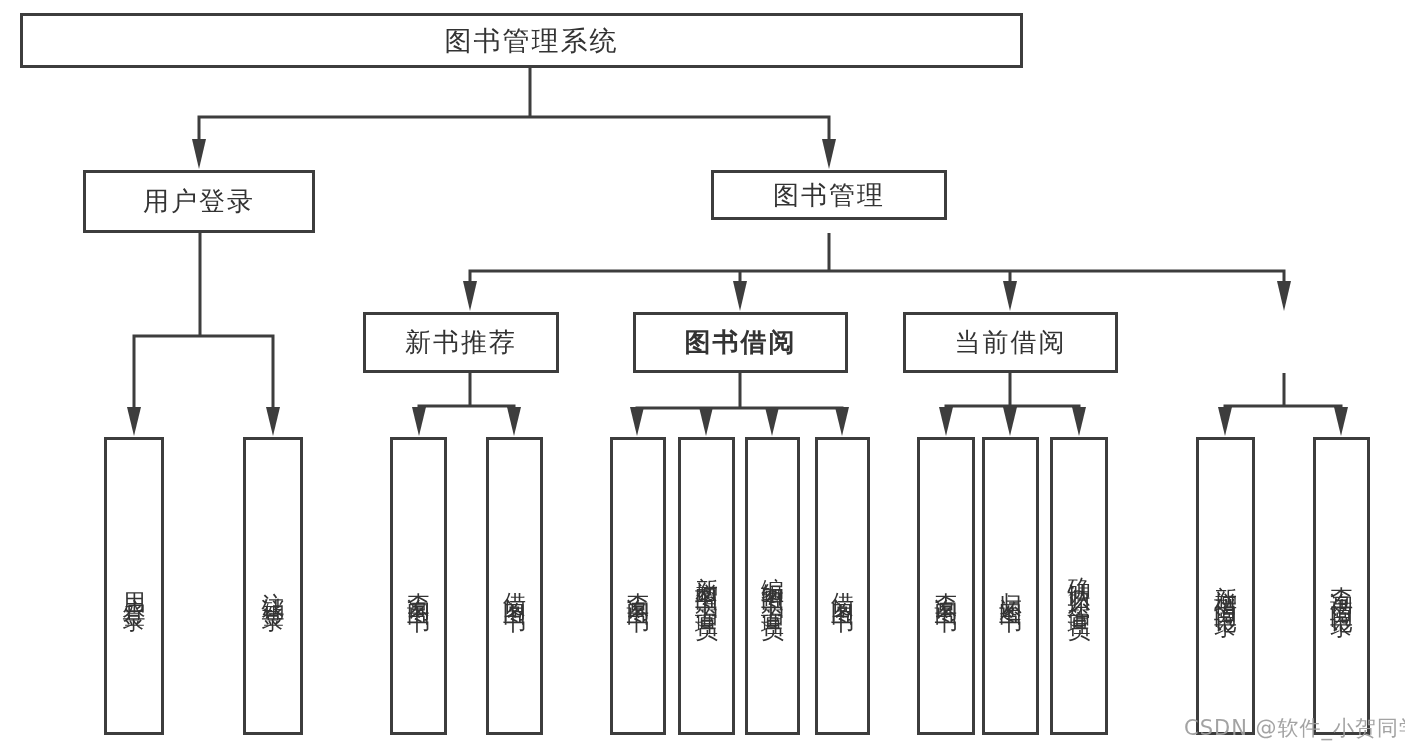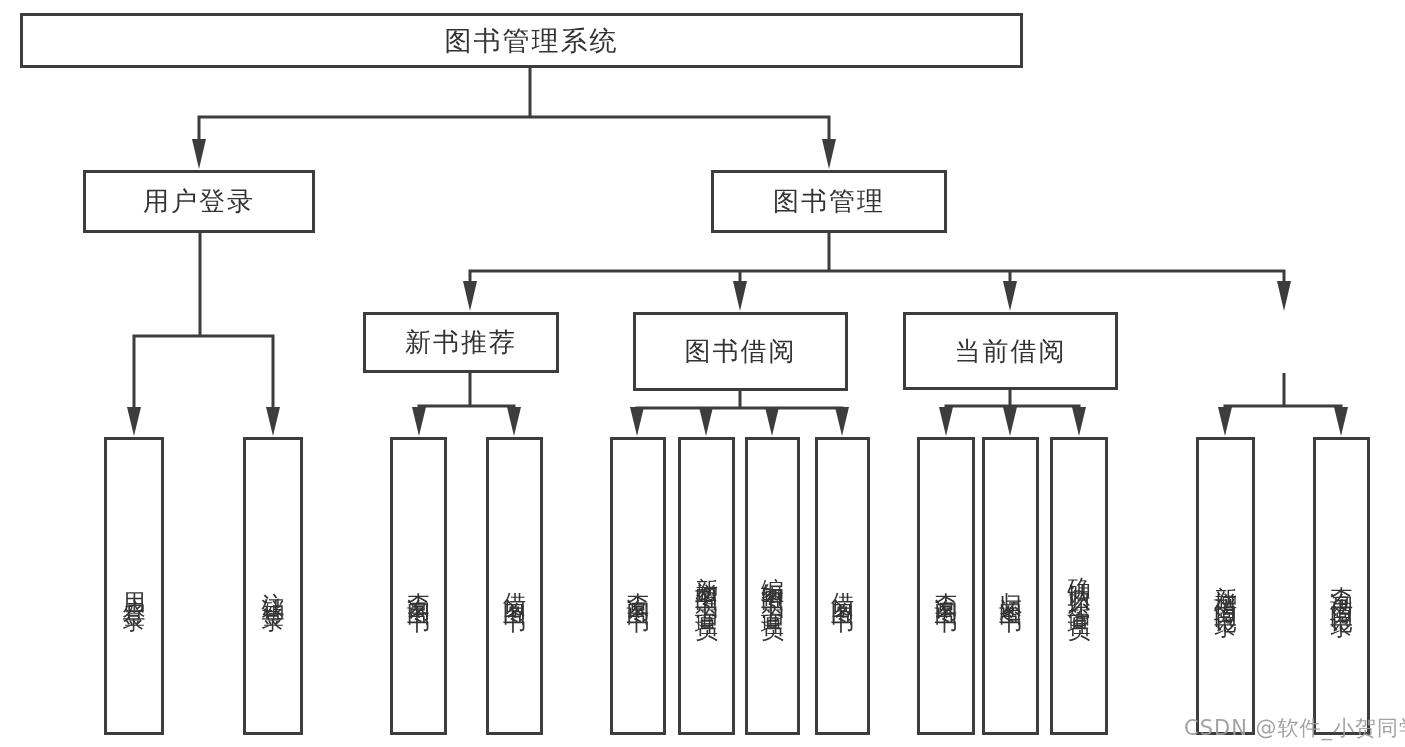--- a/index.html
+++ b/index.html
@@ -93,31 +93,31 @@
     </g>
   </svg>
 
   <div class="node" style="left:20px;top:13px;width:1003px;height:55px;padding-left:20px;">
     <span class="h-label root-label">图书管理系统</span>
   </div>
 
   <div class="node" style="left:83px;top:170px;width:232px;height:63px;">
     <span class="h-label">用户登录</span>
   </div>
-  <div class="node" style="left:711px;top:170px;width:236px;height:63px;">
+  <div class="node" style="left:711px;top:170px;width:236px;height:50px;">
     <span class="h-label">图书管理</span>
   </div>
 
   <div class="node" style="left:363px;top:312px;width:196px;height:61px;">
     <span class="h-label">新书推荐</span>
   </div>
-  <div class="node" style="left:633px;top:312px;width:215px;height:79px;">
+  <div class="node" style="left:633px;top:312px;width:215px;height:61px;font-weight:bold;">
     <span class="h-label">图书借阅</span>
   </div>
-  <div class="node" style="left:903px;top:312px;width:215px;height:78px;">
+  <div class="node" style="left:903px;top:312px;width:215px;height:61px;">
     <span class="h-label">当前借阅</span>
   </div>
 
   <div class="node" style="left:104px;top:437px;width:60px;height:298px;">
     <span class="v-label">用户登录</span>
   </div>
   <div class="node" style="left:243px;top:437px;width:60px;height:298px;">
     <span class="v-label">注销登录</span>
   </div>
 

